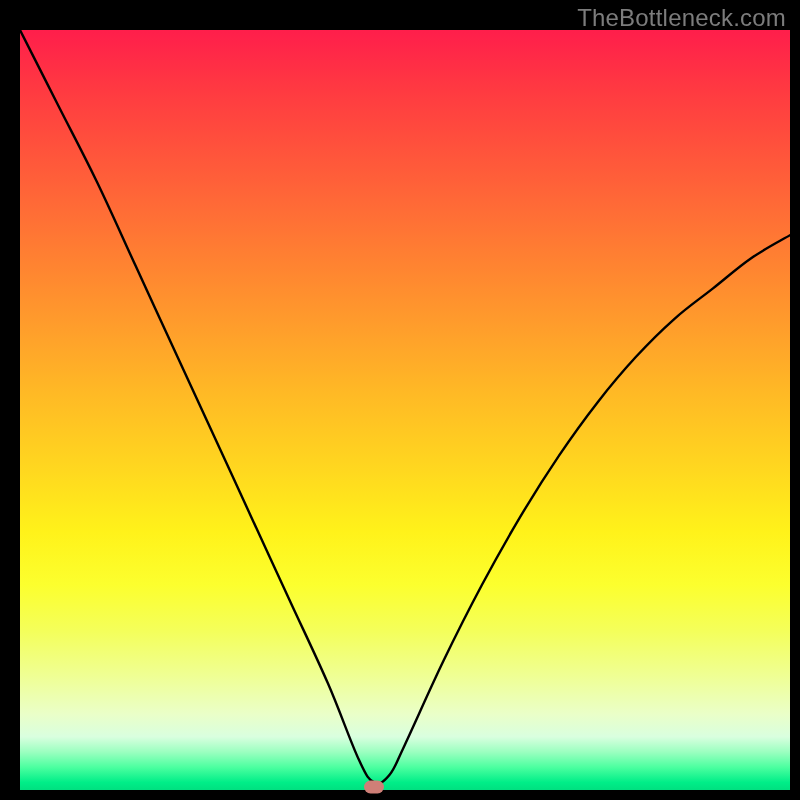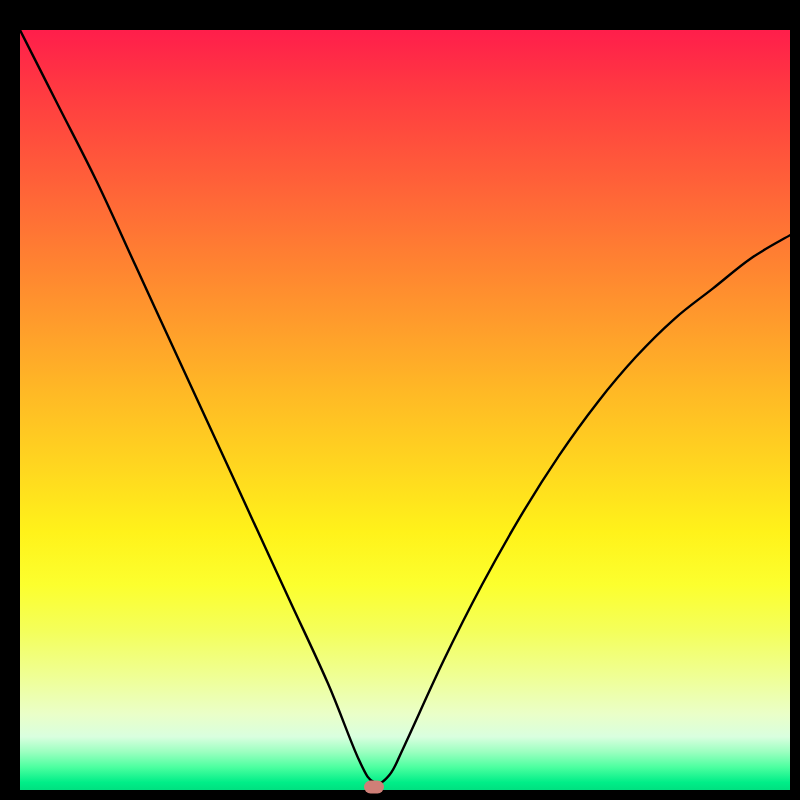--- a/index.html
+++ b/index.html
@@ -66,19 +66,20 @@
     height: 13px;
     background: #cf7f77;
     border-radius: 7px;
     transform: translate(-50%, -50%);
   }
 </style>
 </head>
 <body>
 
 <div class="frame">
+  <div class="watermark">TheBottleneck.com</div>
   <div class="plot-area">
     <svg class="curve" viewBox="0 0 770 760" preserveAspectRatio="none">
       <path id="curve-path" d="M 0 0 C 6.93 13.68, 24.64 48.64, 38.5 76 C 52.36 103.36, 63.14 123.27199999999999, 77 152 C 90.86 180.728, 101.64 205.50400000000002, 115.5 235.60000000000002 C 129.36 265.696, 140.14 289.10400000000004, 154 319.20000000000005 C 167.86 349.29600000000005, 178.64 372.704, 192.5 402.8 C 206.36 432.896, 217.14 456.30400000000003, 231 486.40000000000003 C 244.86 516.496, 255.64 539.904, 269.5 570 C 283.36 600.096, 295.526 624.8720000000001, 308 653.6 C 320.474 682.328, 330.48400000000004 711.816, 338.8 729.6 C 347.116 747.384, 348.656 749.664, 354.2 752.4 C 359.74399999999997 755.136, 364.056 751.64, 369.59999999999997 744.8 C 375.14399999999995 737.9599999999999, 375.298 734.92, 385 714.4 C 394.702 693.88, 409.64000000000004 659.5279999999999, 423.50000000000006 630.8 C 437.36000000000007 602.072, 448.14 580.7919999999999, 462 554.8 C 475.86 528.808, 486.64 509.656, 500.5 486.40000000000003 C 514.36 463.14400000000006, 525.14 446.12, 539 425.6 C 552.86 405.08000000000004, 563.64 390.18399999999997, 577.5 372.4 C 591.36 354.616, 602.14 341.848, 616 326.8 C 629.86 311.752, 640.64 301.112, 654.5 288.8 C 668.36 276.488, 679.14 269.344, 693 258.4 C 706.86 247.456, 717.64 237.576, 731.5 228 C 745.36 218.424, 763.07 209.30400000000003, 770 205.20000000000005" fill="none" stroke="#000" stroke-width="2.4" stroke-linecap="round" stroke-linejoin="round"></path>
     </svg>
     <div class="minmarker" id="minmarker" style="left: 354.2px; top: 757px;"></div>
   </div>
 </div>
 
 </body></html>

